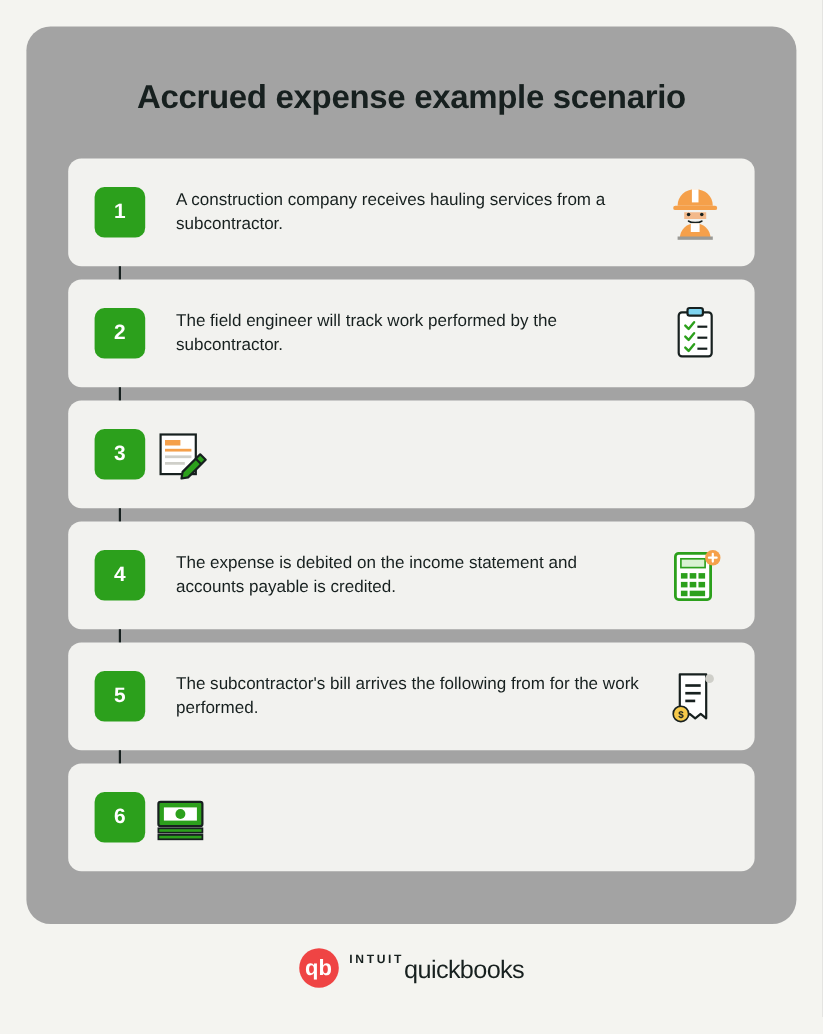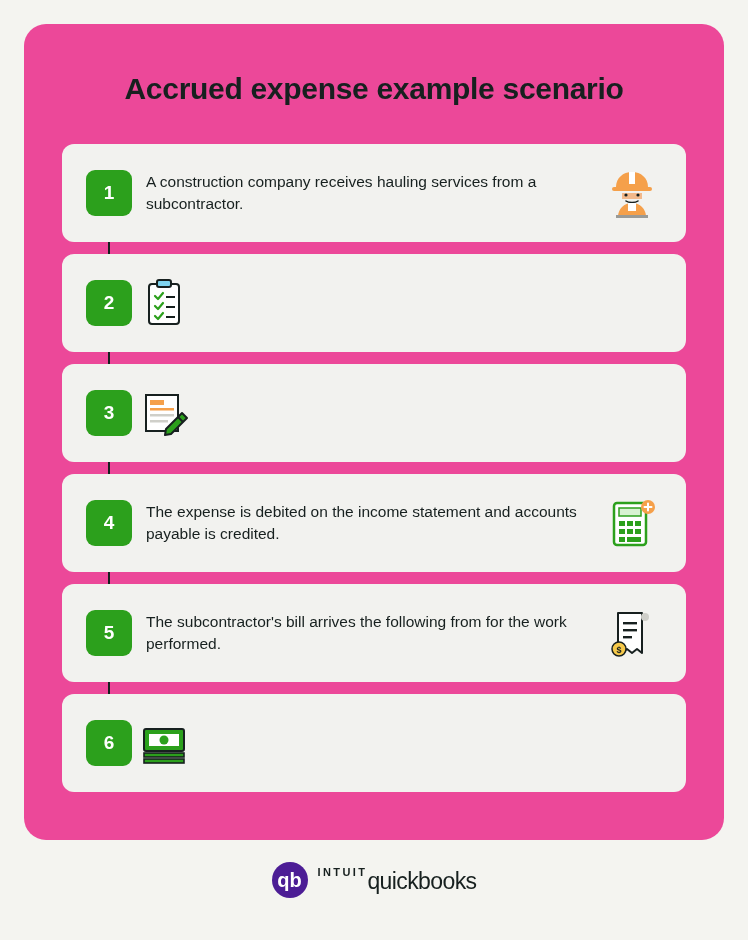--- a/index.html
+++ b/index.html
@@ -12,21 +12,21 @@
     background: #f4f4f0;
     font-family: "Liberation Sans", sans-serif;
     -webkit-font-smoothing: antialiased;
   }
   .card {
     position: absolute;
     left: 24px;
     top: 24px;
     width: 700px;
     height: 816px;
-    background: #ec4899;
+    background: #a3a3a3;
     border-radius: 22px;
     box-sizing: border-box;
   }
   .title {
     position: absolute;
     left: 0;
     top: 48px;
     width: 100%;
     text-align: center;
     font-size: 30px;
@@ -59,21 +59,21 @@
     border-radius: 9px;
     color: #ffffff;
     font-size: 19px;
     font-weight: bold;
     display: flex;
     align-items: center;
     justify-content: center;
   }
   .step-text {
     flex: 1 1 auto;
-    margin-left: 14px;
+    margin-left: 28px;
     margin-right: 10px;
     font-size: 15.5px;
     line-height: 1.45;
     color: #17201f;
   }
   .icon-wrap {
     flex: 0 0 auto;
     width: 64px;
     height: 64px;
     display: flex;
@@ -102,21 +102,21 @@
     width: 100%;
     display: flex;
     align-items: center;
     justify-content: center;
     gap: 10px;
   }
   .brand-mark {
     width: 36px;
     height: 36px;
     border-radius: 50%;
-    background: #4c1d95;
+    background: #ef4444;
     display: flex;
     align-items: center;
     justify-content: center;
     color: #ffffff;
     font-size: 20px;
     font-weight: bold;
     font-family: "Liberation Sans", sans-serif;
   }
   .brand-text {
     display: flex;
@@ -161,20 +161,21 @@
           <path d="M14 52c0-8 6-14 14-14s14 6 14 14z" fill="#f5a04a"></path>
           <path d="M24 38h8v8h-8z" fill="#ffffff"></path>
           <rect x="12" y="50" width="32" height="3" fill="#9a9a96"></rect>
         </svg>
       </div>
       <div class="connector" style="top:98px;height:24px;"></div>
     </div>
 
     <div class="step">
       <div class="badge">2</div>
+      <div class="step-text">The field engineer will track work performed by the subcontractor.</div>
       <div class="icon-wrap">
         <svg width="56" height="56" viewBox="0 0 56 56">
           <rect x="13" y="9" width="30" height="40" rx="3" fill="#ffffff" stroke="#17201f" stroke-width="2"></rect>
           <rect x="21" y="5" width="14" height="7" rx="2" fill="#7fd4f0" stroke="#17201f" stroke-width="2"></rect>
           <path d="M19 21l3 3 5-6" stroke="#2ca01c" stroke-width="2.2" fill="none" stroke-linecap="round" stroke-linejoin="round"></path>
           <path d="M19 31l3 3 5-6" stroke="#2ca01c" stroke-width="2.2" fill="none" stroke-linecap="round" stroke-linejoin="round"></path>
           <path d="M19 41l3 3 5-6" stroke="#2ca01c" stroke-width="2.2" fill="none" stroke-linecap="round" stroke-linejoin="round"></path>
           <rect x="30" y="21" width="9" height="2" fill="#17201f"></rect>
           <rect x="30" y="31" width="9" height="2" fill="#17201f"></rect>
           <rect x="30" y="41" width="9" height="2" fill="#17201f"></rect>

